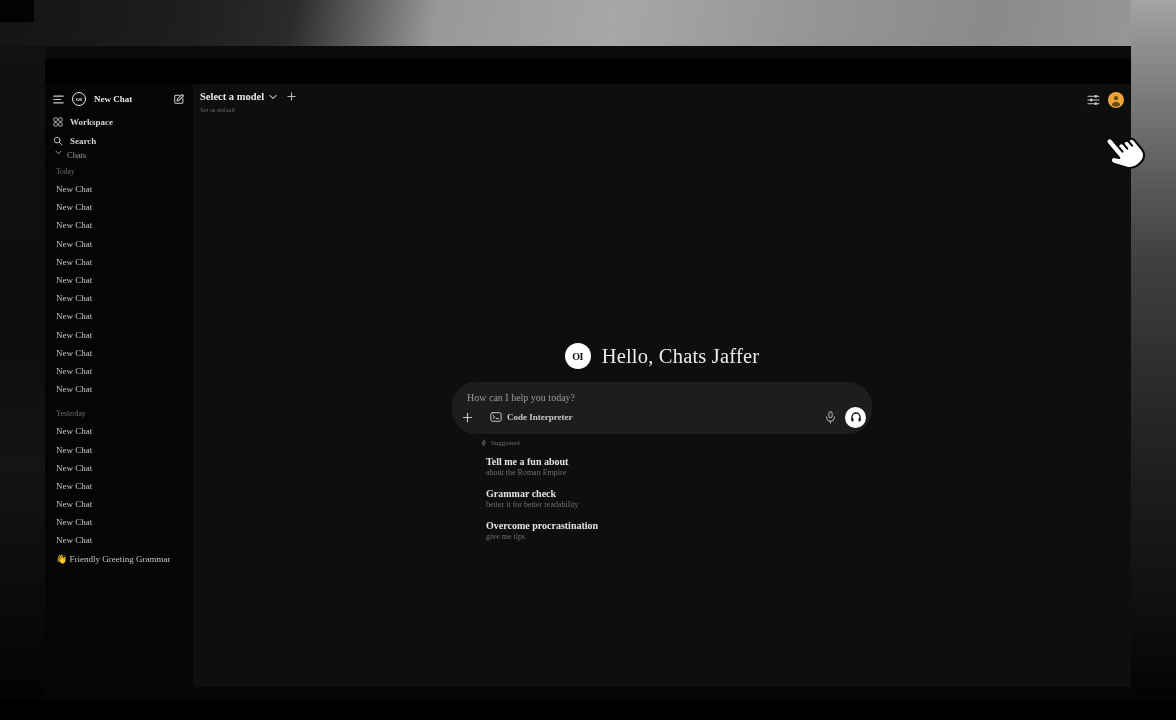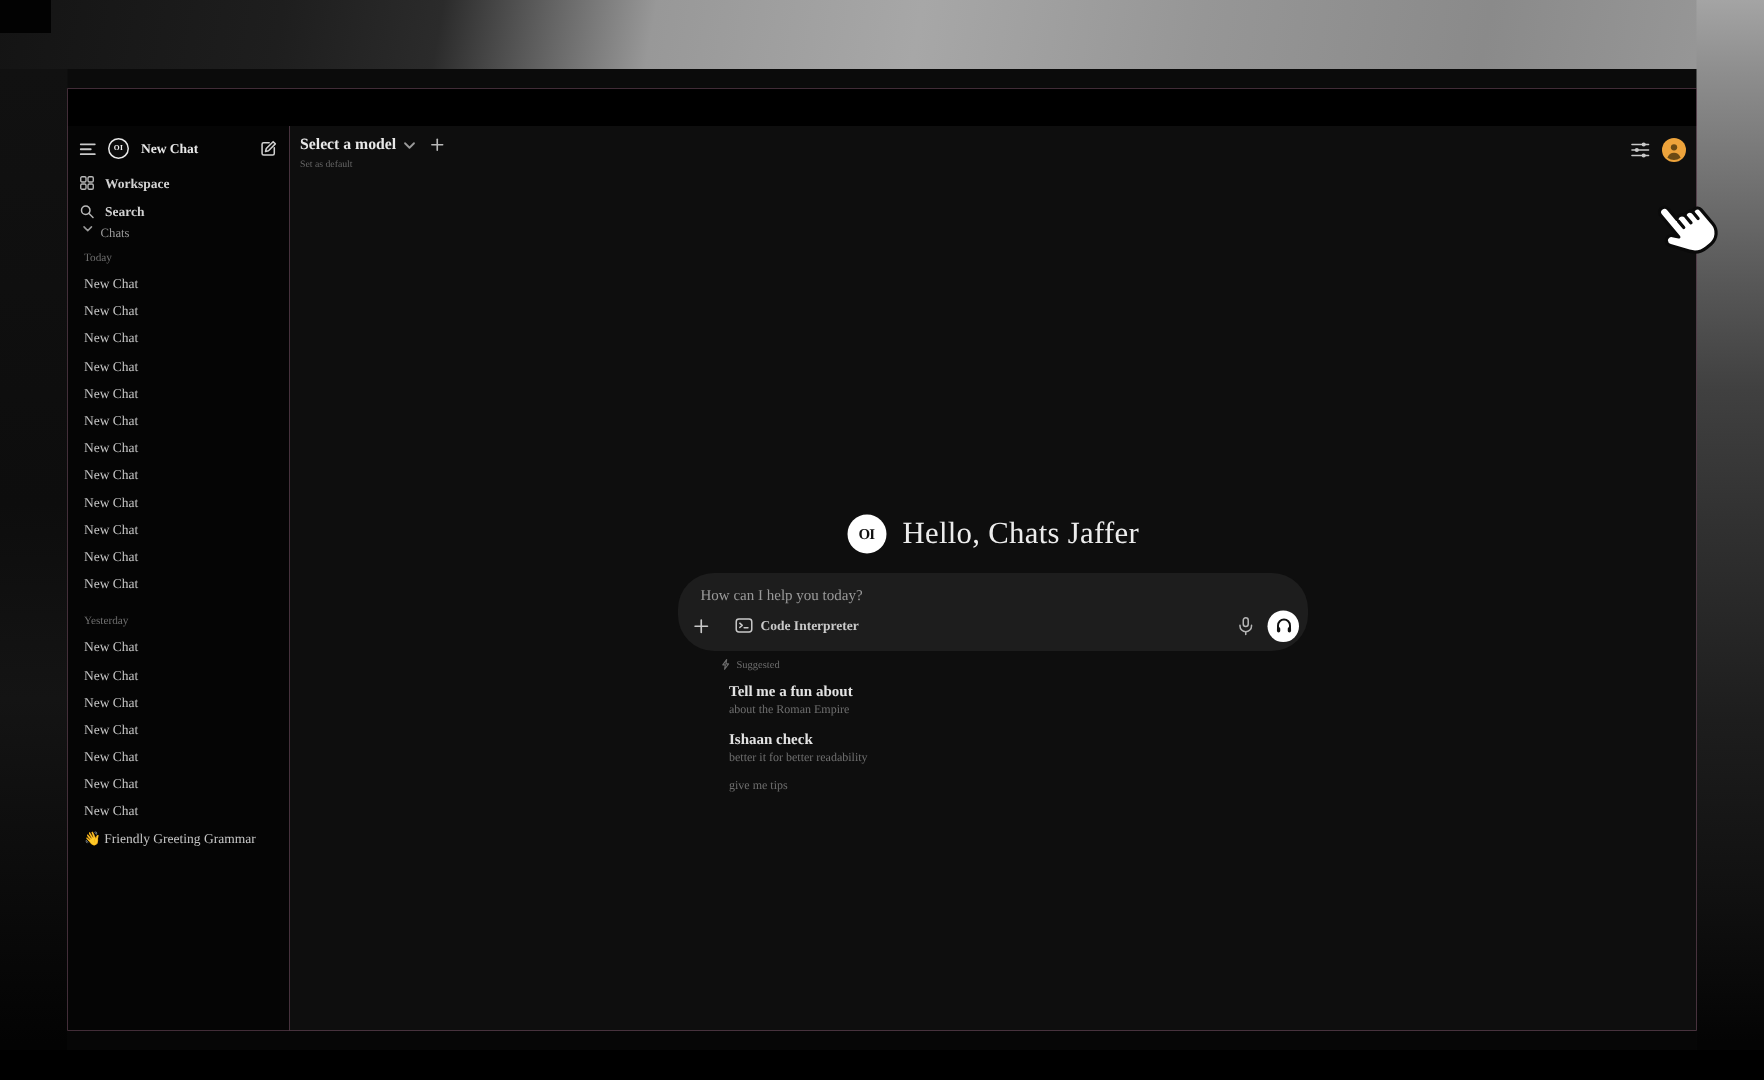--- a/index.html
+++ b/index.html
@@ -273,24 +273,25 @@
             </span>
             <span>Suggested</span>
           </div>
           <div>
 
           <div class="sg-item">
               <div class="sg-title">Tell me a fun about</div>
               <div class="sg-sub">about the Roman Empire</div>
             </div>
               <div class="sg-item">
-              <div class="sg-title">Ishaan check</div>
+              <div class="sg-title">Grammar check</div>
               <div class="sg-sub">better it for better readability</div>
             </div>
               <div class="sg-item">
+              <div class="sg-title">Overcome procrastination</div>
               <div class="sg-sub">give me tips</div>
             </div>
             </div>
         </div>
 
       </div>
     </div>
   </div>
 
   <div class="cursor">

